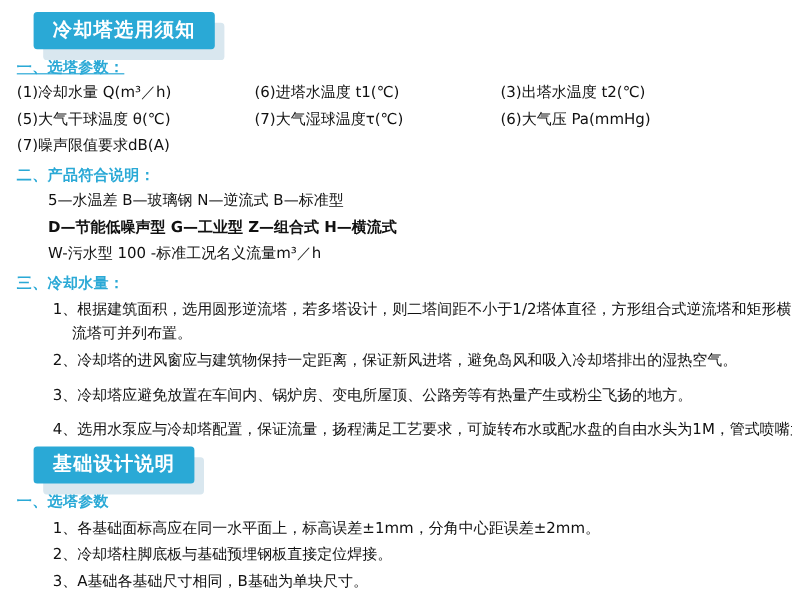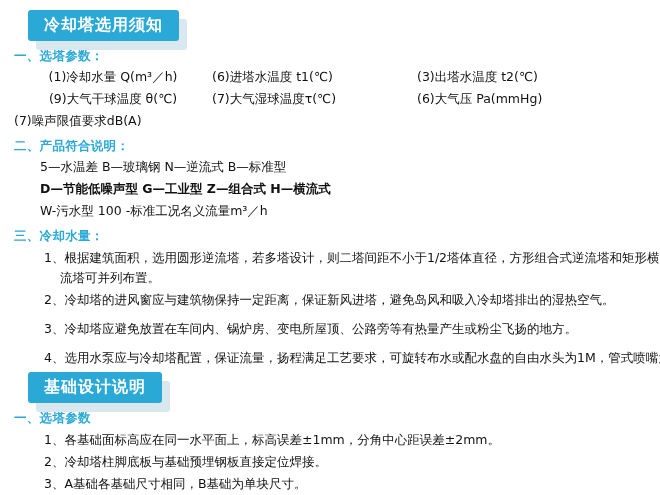--- a/index.html
+++ b/index.html
@@ -68,21 +68,21 @@
   .row {
     font-size: 12.5px;
     color: #111111;
     line-height: 1.45;
   }
 
   .cols {
     display: flex;
     width: 100%;
   }
-  .c1 { width: 198px; text-align: center; }
+  .c1 { width: 198px; }
   .c2 { width: 205px; }
   .c3 { width: auto; }
 
   .para {
     font-size: 12.5px;
     line-height: 1.62;
     color: #111111;
   }
   .para-hang {
     padding-left: 30px;
@@ -97,30 +97,30 @@
 
 <div class="page">
 
   <div class="abs banner" style="left:28px; top:10px;">
     <span class="banner-wrap">
       <span class="banner-shadow"></span>
       <span class="banner-box">冷却塔选用须知</span>
     </span>
   </div>
 
-  <div class="abs subhead" style="left:14px; top:48px;">一、选塔参数：</div>
+  <div class="abs subhead" style="left:14px; top:48px;text-decoration:underline;">一、选塔参数：</div>
 
   <div class="abs cols row" style="left:14px; top:68px; width:630px;">
     <div class="c1">(1)冷却水量  Q(m³／h)</div>
     <div class="c2">(6)进塔水温度  t1(℃)</div>
     <div class="c3">(3)出塔水温度  t2(℃)</div>
   </div>
 
   <div class="abs cols row" style="left:14px; top:90px; width:630px;">
-    <div class="c1">(9)大气干球温度 θ(℃)</div>
+    <div class="c1">(5)大气干球温度 θ(℃)</div>
     <div class="c2">(7)大气湿球温度τ(℃)</div>
     <div class="c3">(6)大气压  Pa(mmHg)</div>
   </div>
 
   <div class="abs row" style="left:14px; top:112px;">(7)噪声限值要求dB(A)</div>
 
   <div class="abs subhead" style="left:14px; top:138px;">二、产品符合说明：</div>
 
   <div class="abs row" style="left:40px; top:158px;">5—水温差  B—玻璃钢  N—逆流式  B—标准型</div>
   <div class="abs row" style="left:40px; top:180px;font-weight:bold;">D—节能低噪声型  G—工业型  Z—组合式  H—横流式</div>

